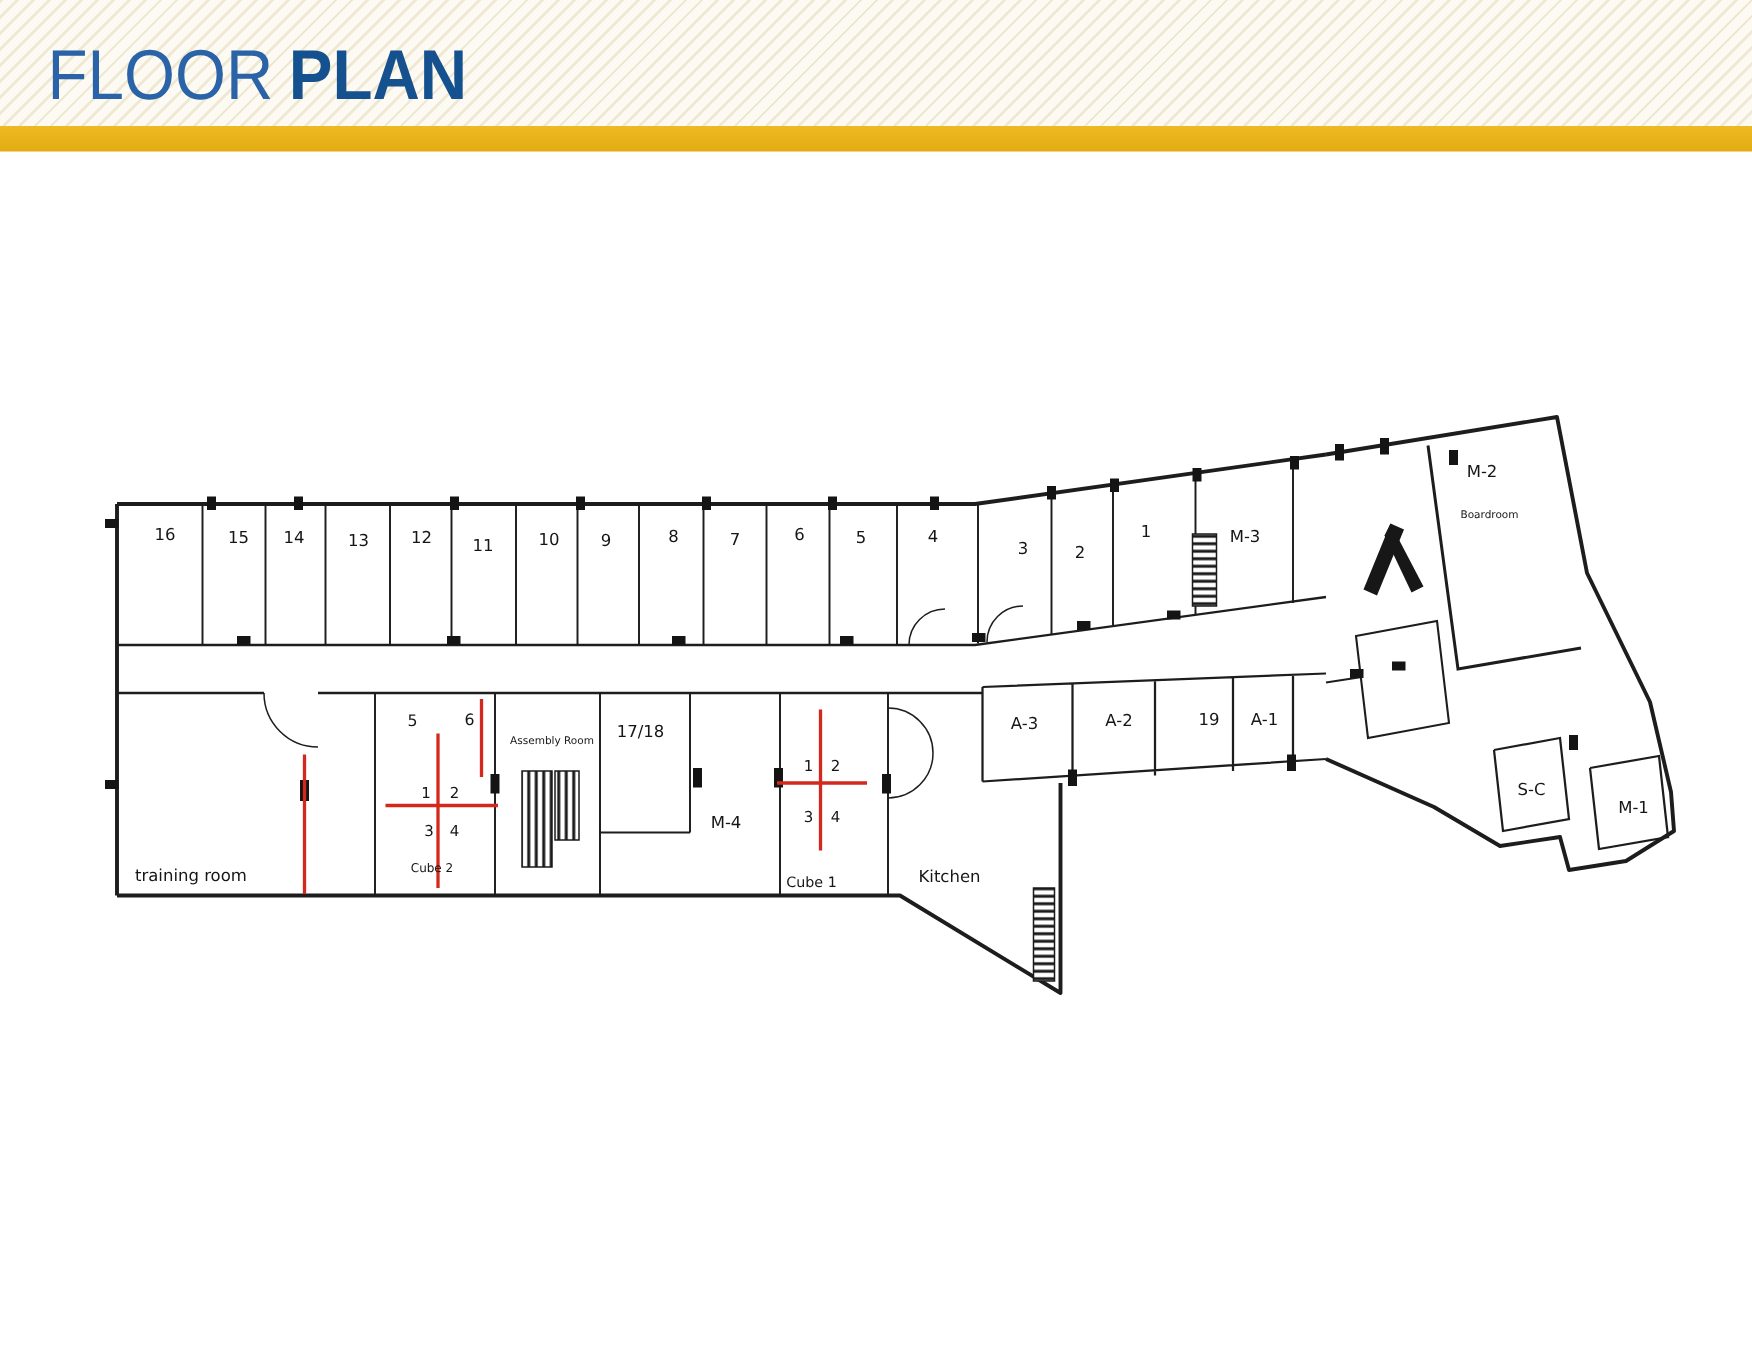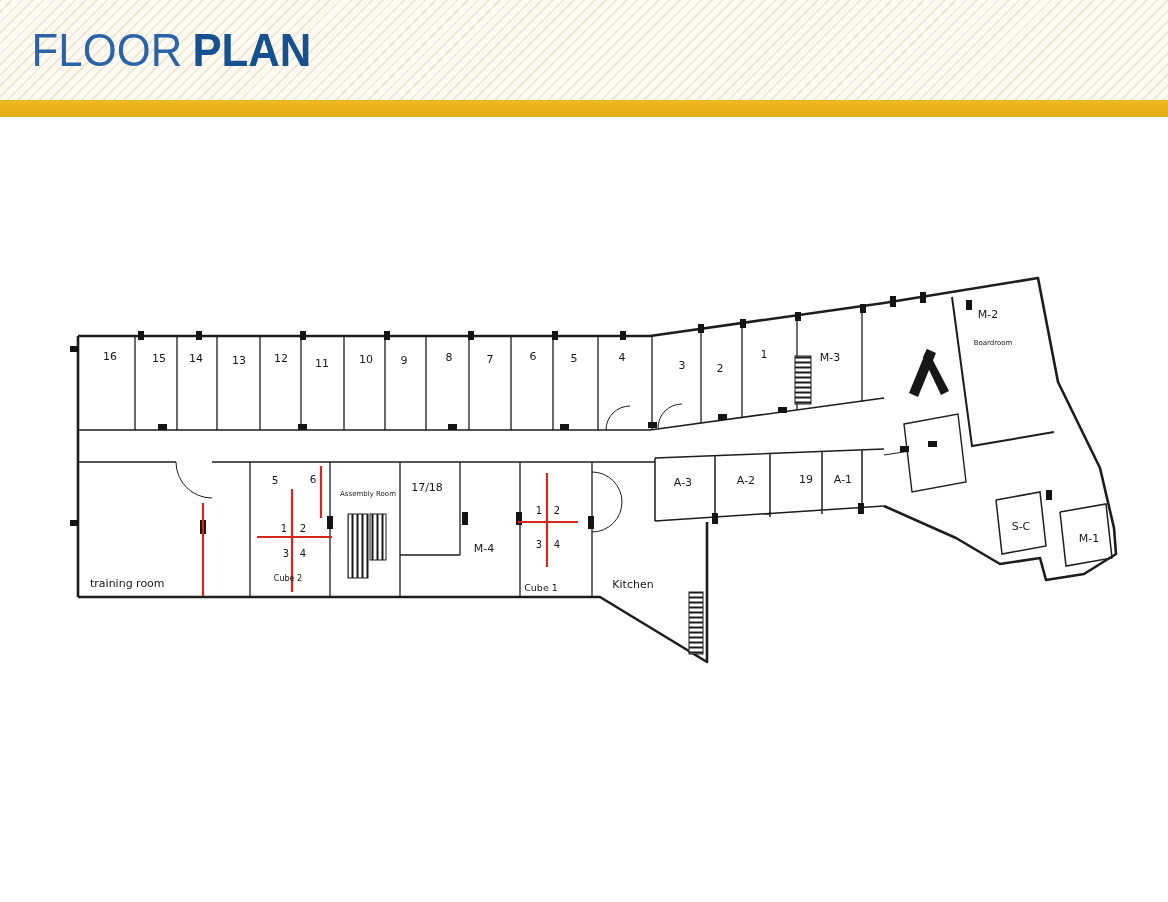--- a/index.html
+++ b/index.html
@@ -1,20 +1,20 @@
 <!DOCTYPE html>
 <html><head>
 <meta charset="utf-8">
 <style>
   html,body{margin:0;padding:0;}
   body{width:1168px;height:902px;background:#ffffff;font-family:"Liberation Sans",sans-serif;}
   .page{position:relative;width:1168px;height:902px;background:#ffffff;overflow:hidden;}
 
   .masthead{
-    position:relative;z-index:2;height:100px;
+    position:relative;z-index:2;height:84px;
     background:repeating-linear-gradient(135deg,#efe8d2 0 1.8px,#fcfaf2 1.8px 7.5px);
   }
   .title{
     margin:0;padding:26px 0 0 34px;
     font-size:47px;line-height:1.0;letter-spacing:0px;
     transform:scaleX(0.93);transform-origin:left top;white-space:nowrap;
   }
   .title .t1{font-weight:400;color:#2a63a7;}
   .title .t2{font-weight:700;color:#15508f;margin-left:11px;}
 

